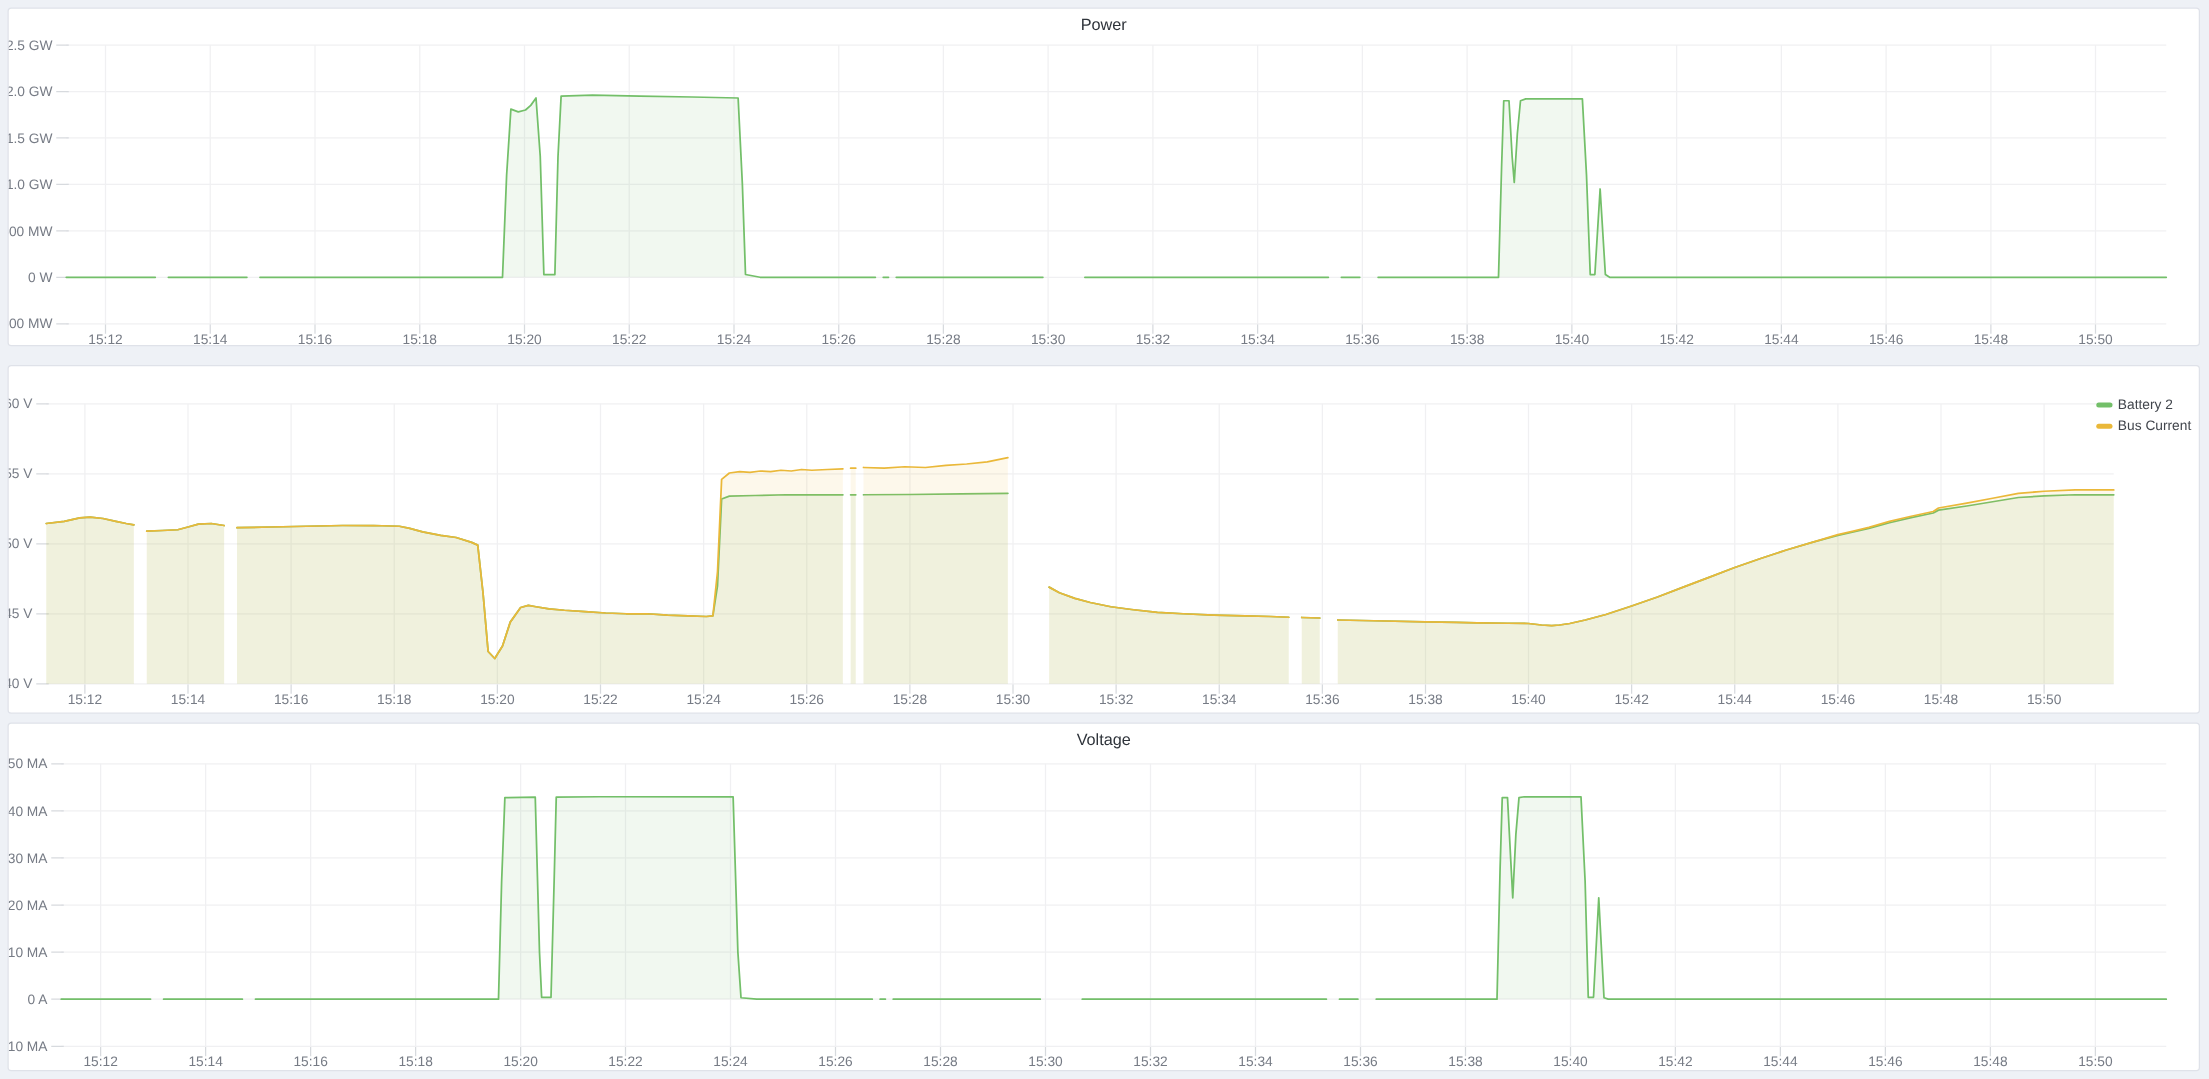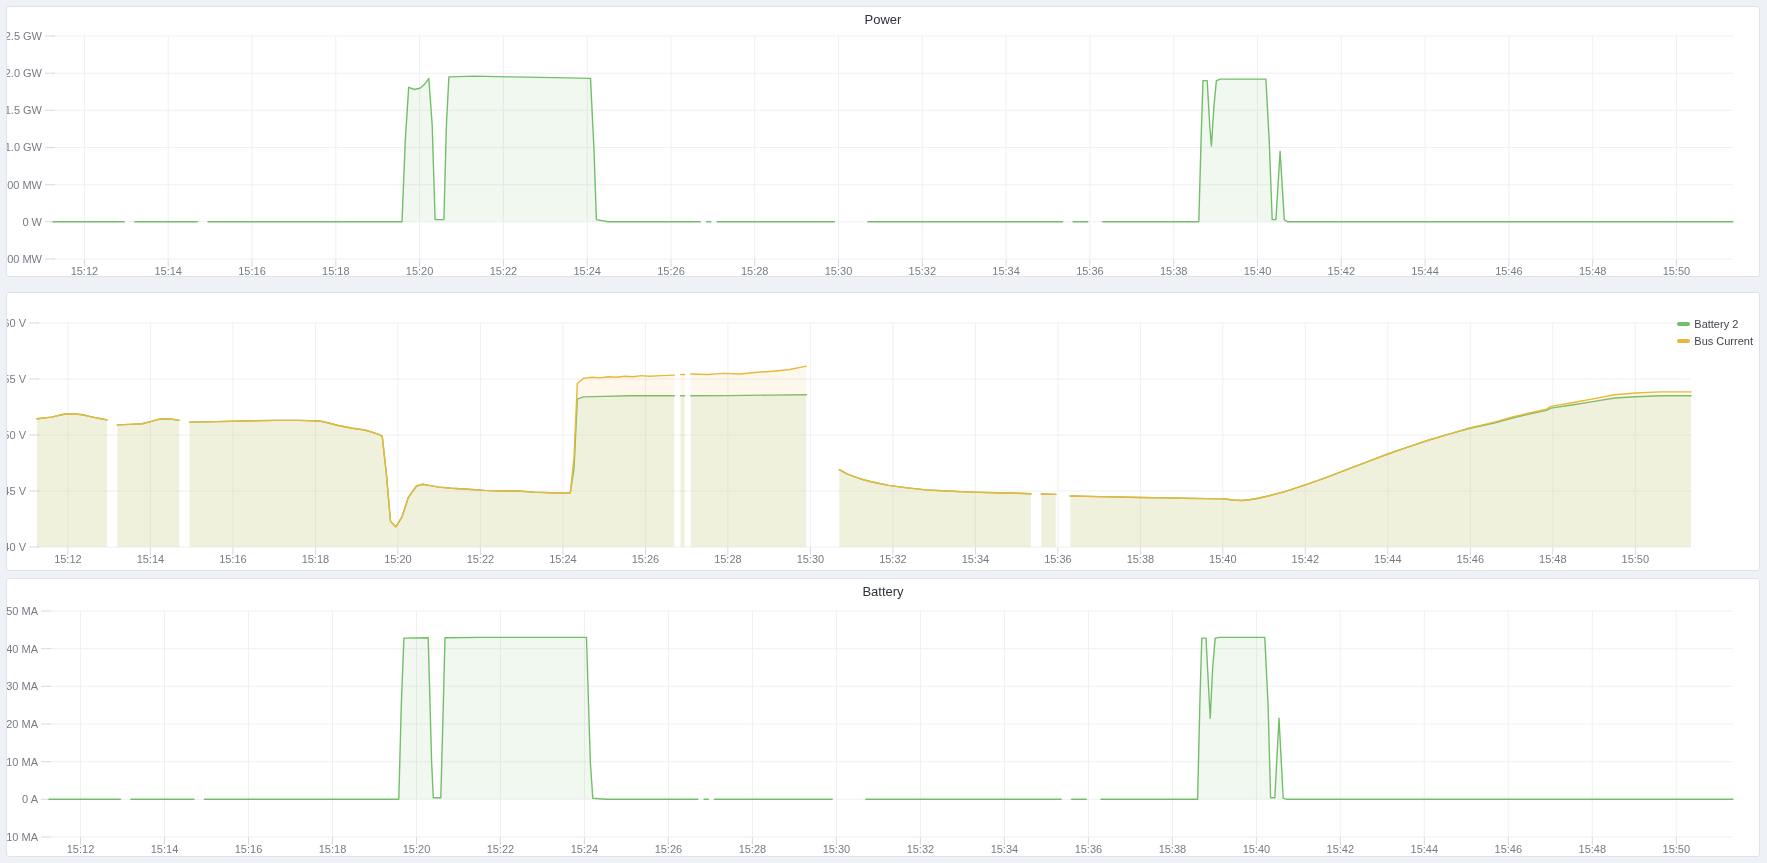--- a/index.html
+++ b/index.html
@@ -255,21 +255,21 @@
         <span>Battery 2</span>
       </div>
       <div class="legend-item">
         <span class="swatch" style="background: rgb(234, 184, 57);"></span>
         <span>Bus Current</span>
       </div>
     </div>
   </section>
 
   <section class="panel" id="panel-current" style="top:578px;height:279px;">
-    <h2 class="panel-title">Battery</h2>
+    <h2 class="panel-title">Voltage</h2>
     <div class="chart">
       <svg id="svg-current" width="1752" height="277" viewBox="0 0 1752 277">
           <g>
             <line x1="73.5" y1="32" x2="73.5" y2="258" stroke="#f0f0f2" stroke-width="1"></line>
             <line x1="73.5" y1="258" x2="73.5" y2="266" stroke="#d7dade" stroke-width="1"></line>
             <line x1="157.5" y1="32" x2="157.5" y2="258" stroke="#f0f0f2" stroke-width="1"></line>
             <line x1="157.5" y1="258" x2="157.5" y2="266" stroke="#d7dade" stroke-width="1"></line>
             <line x1="241.5" y1="32" x2="241.5" y2="258" stroke="#f0f0f2" stroke-width="1"></line>
             <line x1="241.5" y1="258" x2="241.5" y2="266" stroke="#d7dade" stroke-width="1"></line>
             <line x1="325.5" y1="32" x2="325.5" y2="258" stroke="#f0f0f2" stroke-width="1"></line>

